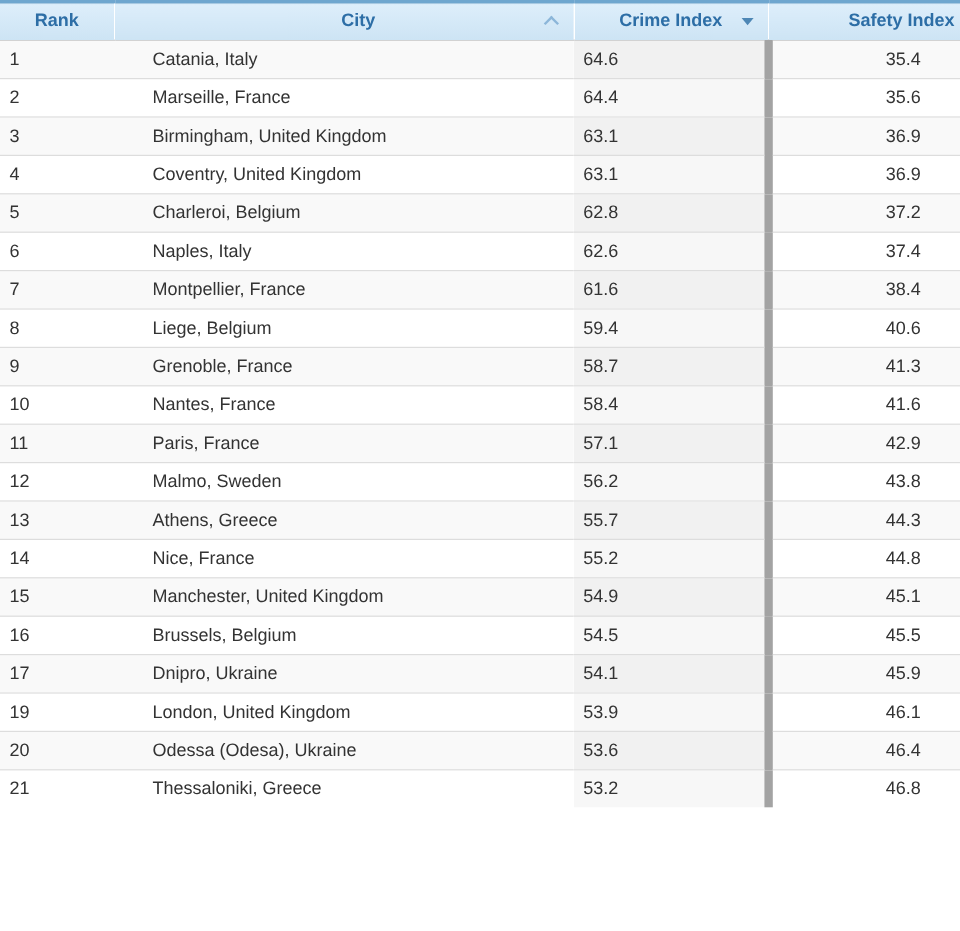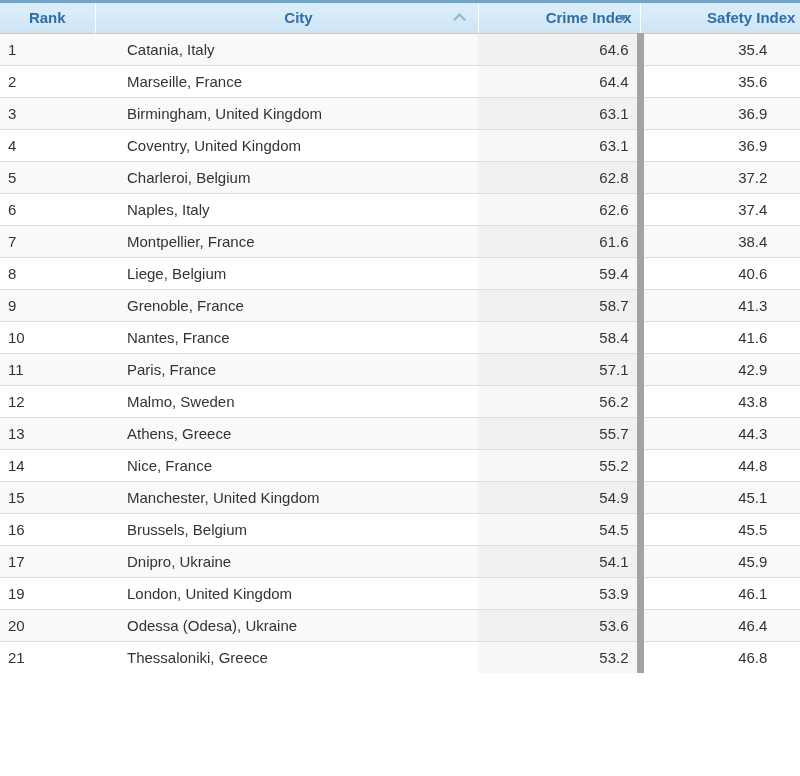--- a/index.html
+++ b/index.html
@@ -34,21 +34,21 @@
     cursor: pointer;
     user-select: none;
   }
   thead th:not(:last-child) {
     border-right: 1px solid #ffffff;
     margin-top: 43px;
   }
   
   .col-rank   { width: 95px;  text-align: left;  }
   .col-city   { width: 383px; text-align: left; padding-left: 32px;  }
-  .col-crime  { width: 162px; text-align: right; }
+  .col-crime  { width: 162px; }
   .col-safety { width: 191px; text-align: center; padding-left: 39px; }
   thead th.col-rank, thead th.col-city { text-align: center; }
   
   tbody td {
     box-sizing: border-box;
     padding: 7px 8px;
     line-height: 17px;
     border-top: 1px solid #dddddd;
     white-space: nowrap;
     overflow: hidden;

